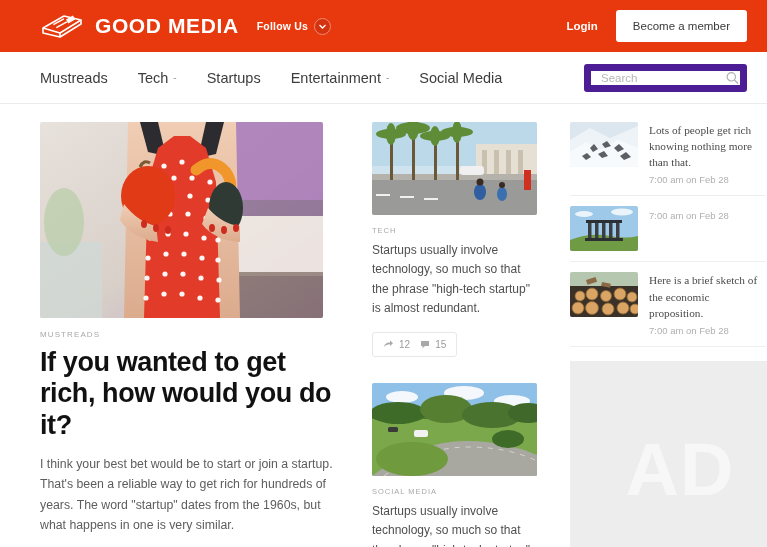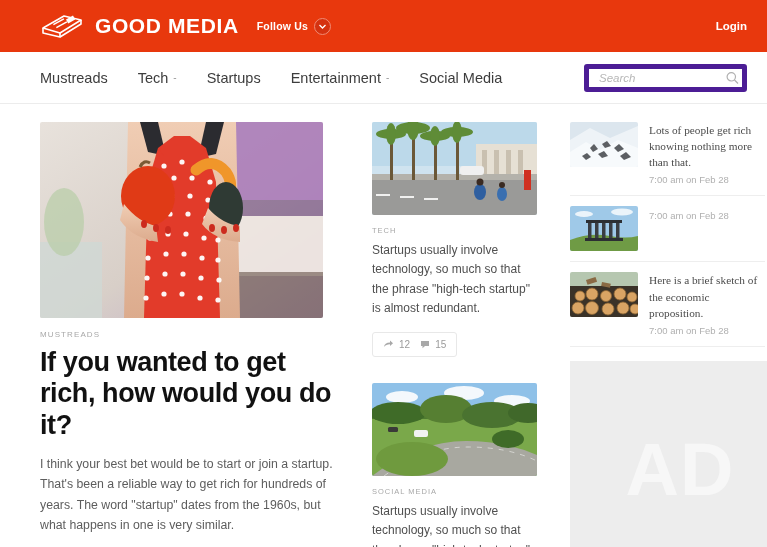--- a/index.html
+++ b/index.html
@@ -75,28 +75,27 @@
     display: flex; align-items: center; gap: 5px;
     font-size: 14.5px;
     color: #3d3d3d;
     cursor: pointer;
     white-space: nowrap;
   }
   .nav-caret { color: #9a9a9a; font-size: 10px; line-height: 1; }
   .search-wrap { margin-left: auto; position: relative; }
   .search-input {
     width: 163px; height: 28px;
-    border: 5px solid #4c1d95;
+    border: 7px solid #4c1d95;
     border-radius: 3px;
     padding: 0 26px 0 10px;
     font-size: 11.5px;
     color: #4a4a4a;
     font-family: "Liberation Sans", sans-serif;
     outline: none;
-    font-style: italic;
   }
   .search-input::placeholder { color: #b6b6b6; }
   .search-icon {
     position: absolute; right: 8px; top: 50%;
     transform: translateY(-50%);
     pointer-events: none;
   }
 
   
   .content {
@@ -214,20 +213,21 @@
     <span class="follow-label">Follow Us</span>
     <span class="follow-circle">
       <svg class="chev" width="7" height="5" viewBox="0 0 7 5">
           <path d="M0.5 1 L3.5 4 L6.5 1" fill="none" stroke="#ffffff" stroke-width="1.3"></path>
         </svg>
     </span>
   </div>
 
   <div class="topbar-right">
     <a class="login-link" href="#">Login</a>
+    <button class="member-btn">Become a member</button>
   </div>
 </div>
 
 <div class="navbar">
   <div class="nav-items">
     <div class="nav-item">
       <span>Mustreads</span>
     </div>
     <div class="nav-item">
       <span>Tech</span>

